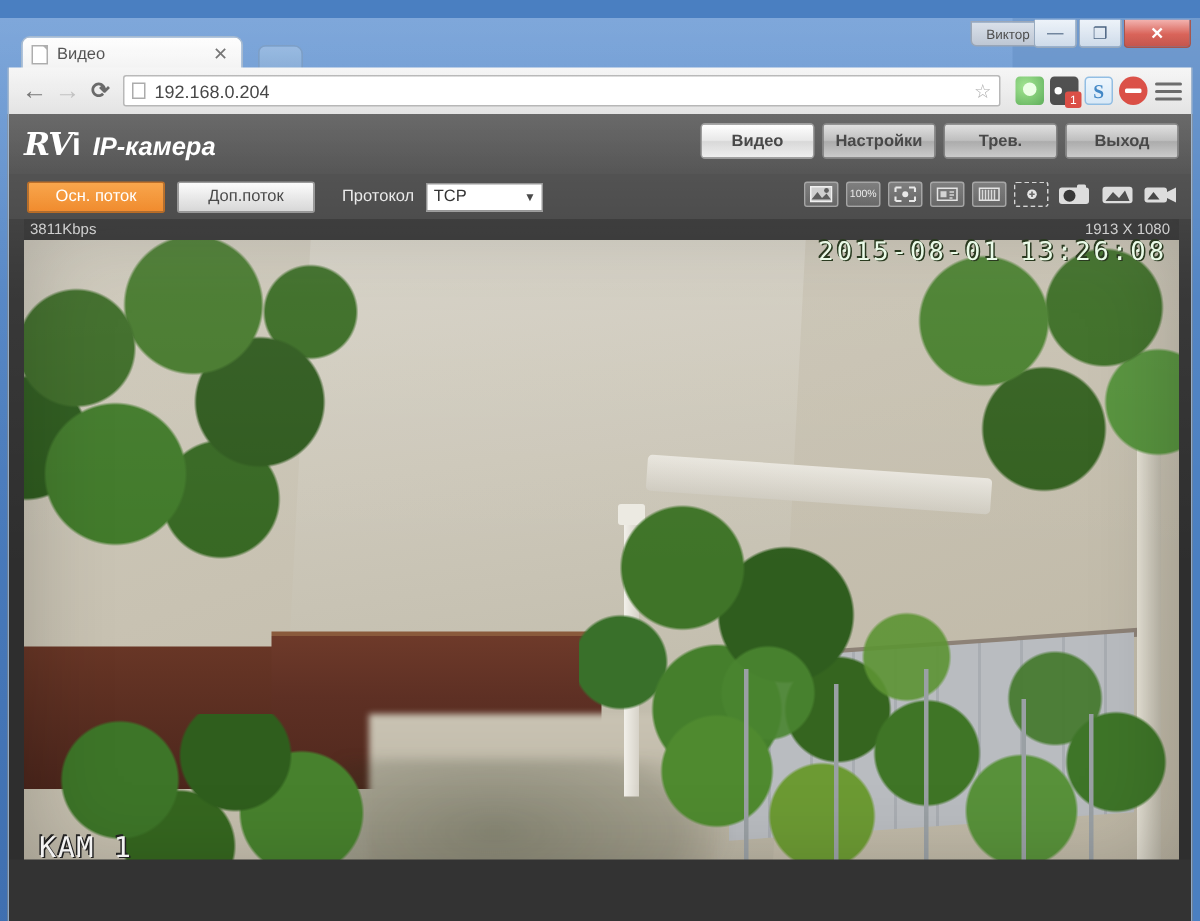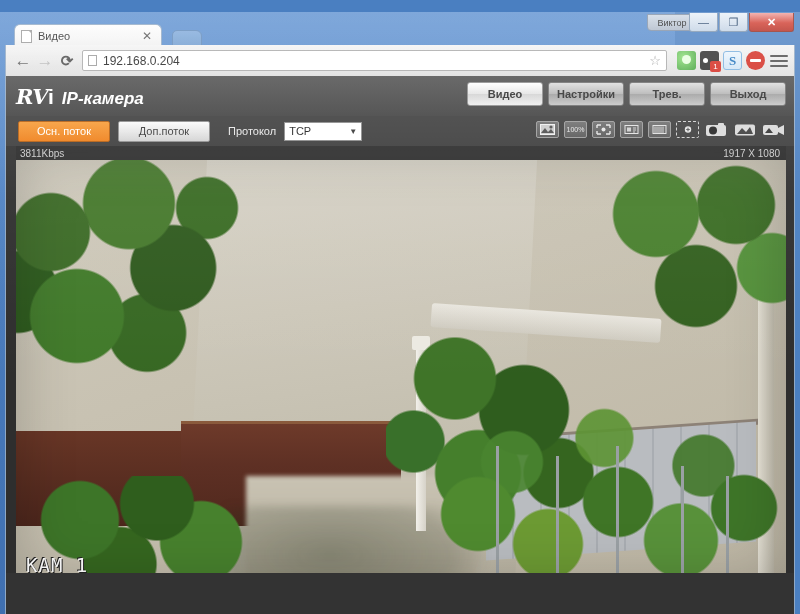--- a/index.html
+++ b/index.html
@@ -437,21 +437,22 @@
           <div class="garden-right"></div>
           <div class="stake" style="left:480px;top:300px;height:130px;"></div>
           <div class="stake" style="left:540px;top:310px;height:125px;"></div>
           <div class="stake" style="left:600px;top:300px;height:135px;"></div>
           <div class="stake" style="left:665px;top:320px;height:115px;"></div>
           <div class="stake" style="left:710px;top:330px;height:105px;"></div>
           <div class="vignette"></div>
         </div>
 
         <div class="bitrate">3811Kbps</div>
-        <div class="resol">1917 X 1080</div>
+        <div class="resol">1913 X 1080</div>
+        <div class="ts">2015-08-01 13:26:08</div>
         <div class="camlabel">KAM 1</div>
       </div>
     </div>
 
     <div class="botfill"></div>
   </div>
 
   <div class="win-glass"></div>
 </div>
 

